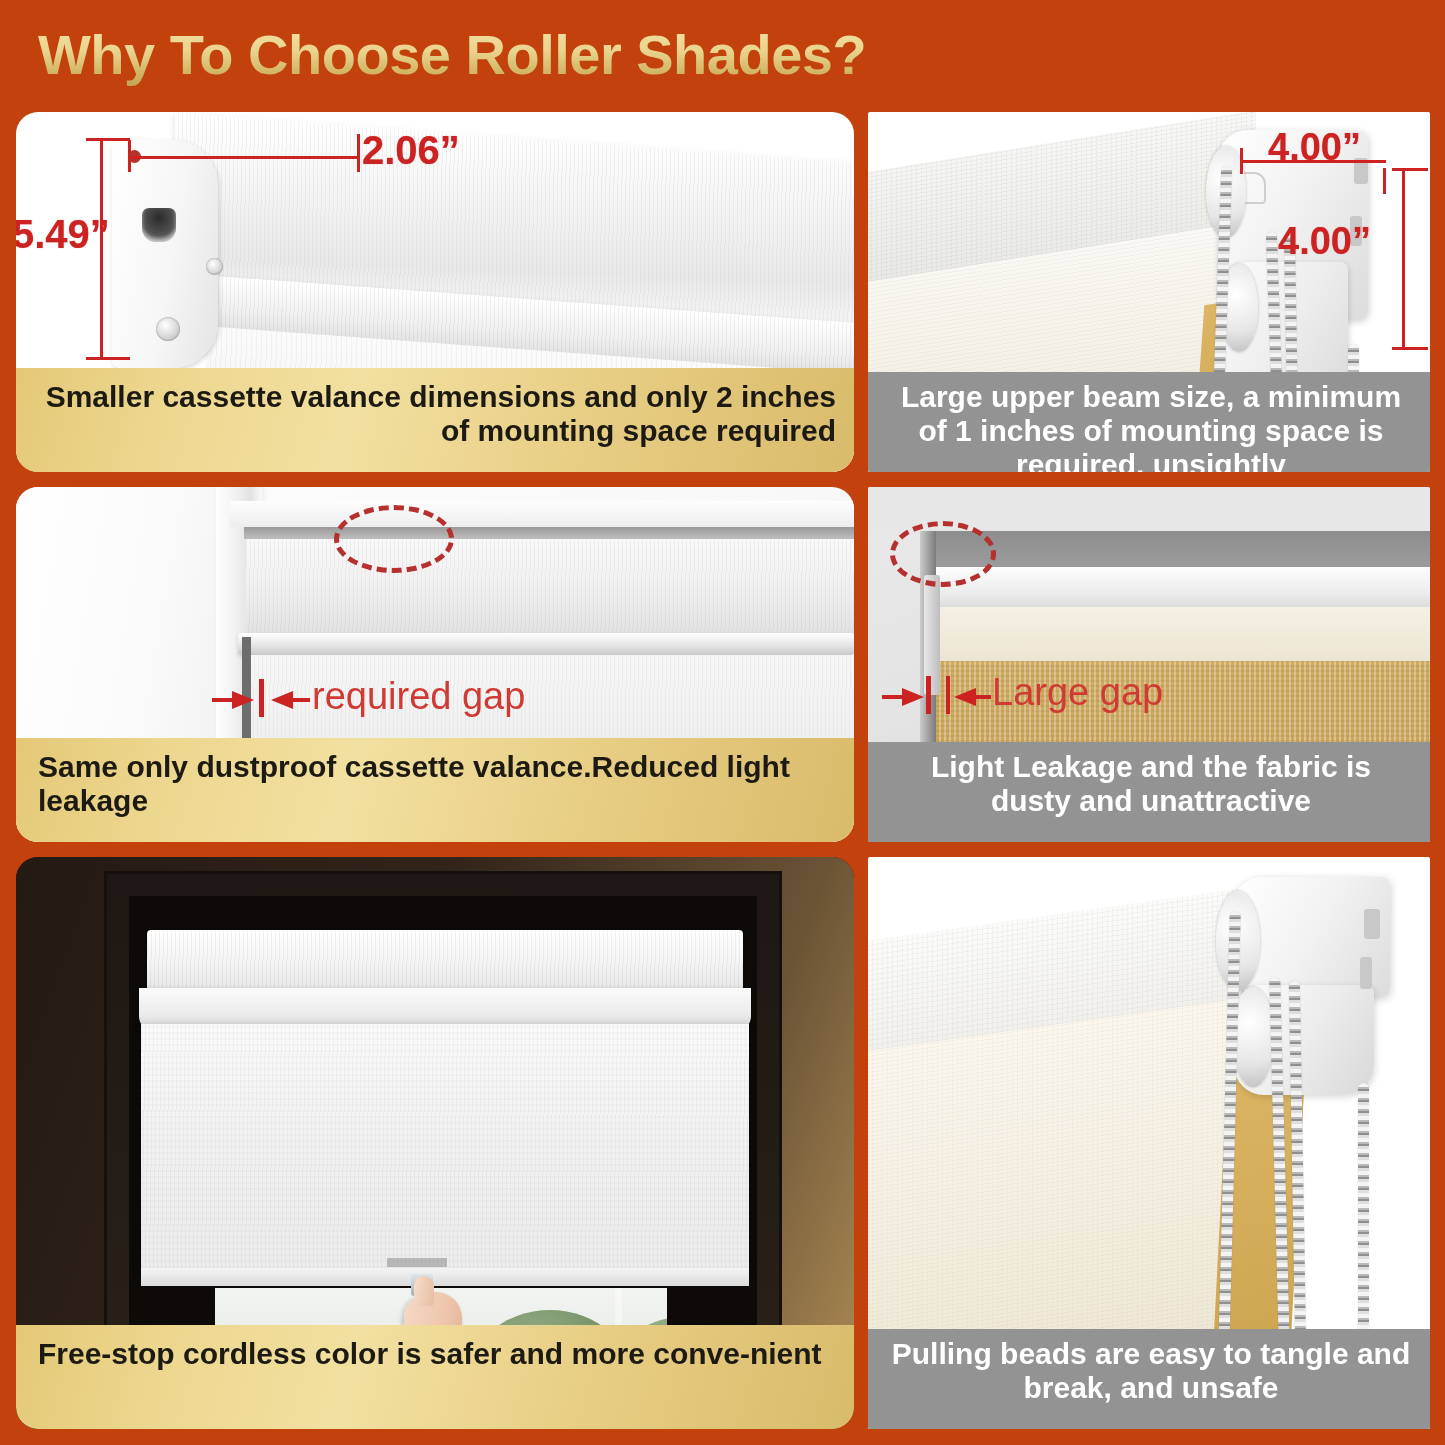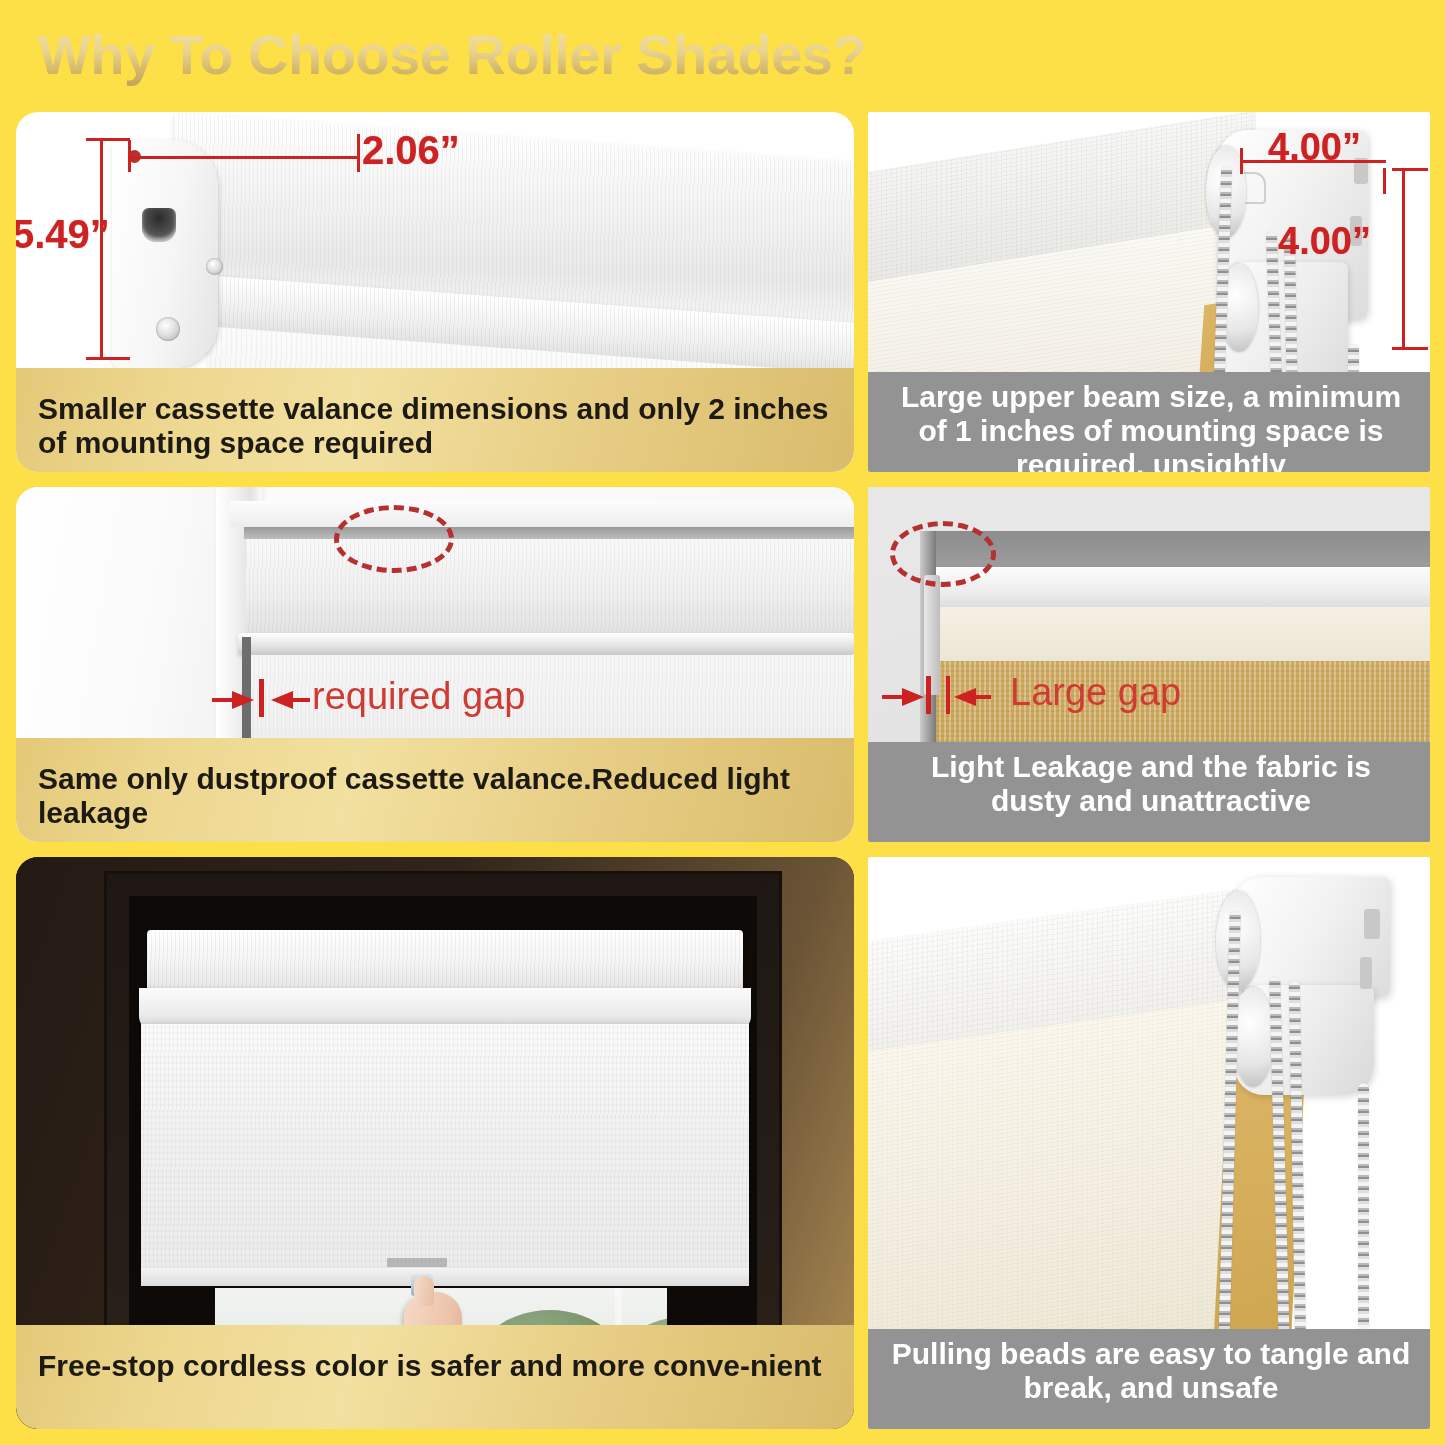--- a/index.html
+++ b/index.html
@@ -2,21 +2,21 @@
 <html><head>
 <meta charset="utf-8">
 <style>
   html,body{margin:0;padding:0;}
   body{
     width:1445px;height:1445px;
     background:#262626;
     font-family:"Liberation Sans", sans-serif;
     overflow:hidden;
   }
-  .page{position:relative;width:1445px;height:1445px;background:#fde047;}
+  .page{position:relative;width:1445px;height:1445px;background:#c2410c;}
 
   
   .title{
     position:absolute;left:38px;top:22px;
     font-size:56px;font-weight:bold;letter-spacing:-0.5px;
     background:linear-gradient(180deg,#f6e4a4 0%,#e9d38d 45%,#d4b868 75%,#c2a257 100%);
     -webkit-background-clip:text;background-clip:text;color:transparent;
     -webkit-text-fill-color:transparent;
     text-shadow:none;
     white-space:nowrap;
@@ -31,38 +31,38 @@
   .c-left{left:16px;width:838px;}
   .c-right{left:868px;width:562px;text-align:center;}
   .r1{top:112px;height:360px;}
   .r2{top:487px;height:355px;}
   .r3{top:857px;height:572px;}
 
   
   .cap{
     position:absolute;left:0;right:0;bottom:0;
     box-sizing:border-box;
-    padding:24px 18px 14px 22px;
+    padding:12px 18px 14px 22px;
     font-weight:bold;line-height:1.14;
   }
   .cap.gold{
     background:linear-gradient(105deg,#e3c877 0%,#edd78f 18%,#f2e0a0 40%,#e8cf86 66%,#d9bb6b 100%);
     color:#1d1a14;font-size:30px;
     height:104px;
   }
   .cap.gray{
     background:#939393;color:#ffffff;font-size:30px;
     height:100px;padding-top:8px;
   }
 
   
   .photo{position:absolute;left:0;top:0;right:0;bottom:0;}
 
   
-  .p1bg{background:linear-gradient(180deg,#ffffff 0%,#ffffff 70%,#fbfbfb 100%);}
+  .p1bg{background:linear-gradient(180deg,#ffffff 0%,#ffffff 70%,#fbfbfb 100%);text-align:right;}
   .val-body{
     position:absolute;left:158px;top:26px;width:690px;height:225px;
     background:
       repeating-linear-gradient(91deg, rgba(0,0,0,.045) 0 1px, rgba(0,0,0,0) 1px 4px),
       linear-gradient(178deg,#ffffff 0%,#f4f4f4 30%,#e9e9e9 58%,#f7f7f7 78%,#ffffff 100%);
     transform:skewY(4.2deg);
     border-radius:4px 10px 10px 4px;
     box-shadow:0 2px 6px rgba(0,0,0,.10);
   }
   .val-lip{
@@ -431,21 +431,21 @@
       <div class="p4-bracket"></div>
       <div class="dashed-ellipse" style="left:22px;top:34px;width:96px;height:56px;"></div>
     </div>
 
     <div class="arrowtail" style="left:14px;top:208px;width:22px;"></div>
     <div class="arrowR" style="left:34px;top:201px;"></div>
     <div class="redbar" style="left:58px;top:189px;height:38px;"></div>
     <div class="redbar" style="left:78px;top:189px;height:38px;width:4px;"></div>
     <div class="arrowL" style="left:86px;top:201px;"></div>
     <div class="arrowtail" style="left:107px;top:208px;width:16px;"></div>
-    <div class="arrowlab" style="left:124px;top:184px;font-size:38px;margin-left:18px;">Large gap</div>
+    <div class="arrowlab" style="left:124px;top:184px;font-size:38px;">Large gap</div>
 
     <div class="cap gray">Light Leakage and the fabric is dusty and unattractive</div>
   </div>
 
   <div class="panel left c-left r3 p5bg">
     <div class="photo room-wall">
       <div class="win-frame">
         <div class="win-inner">
           <div class="sky">
             <div class="tree t1"></div>

